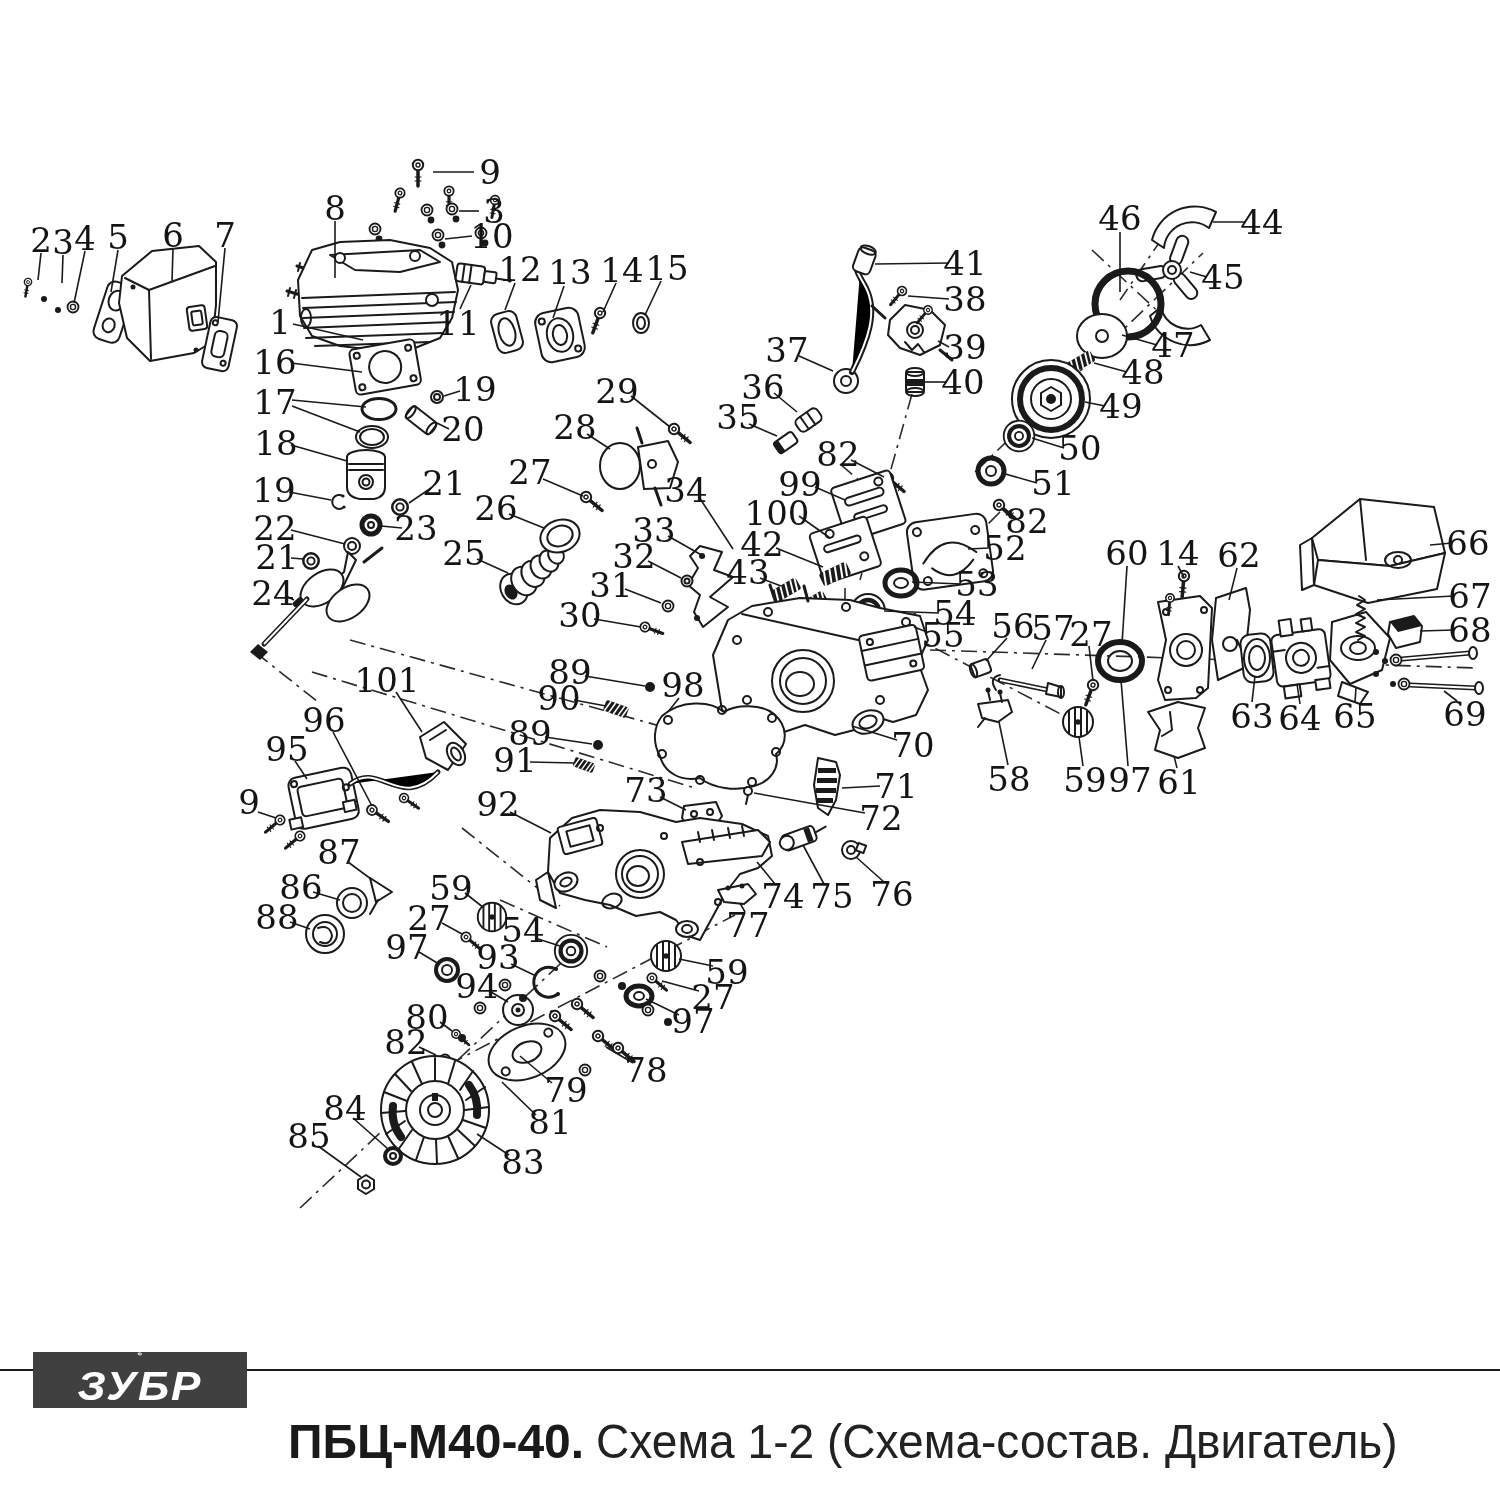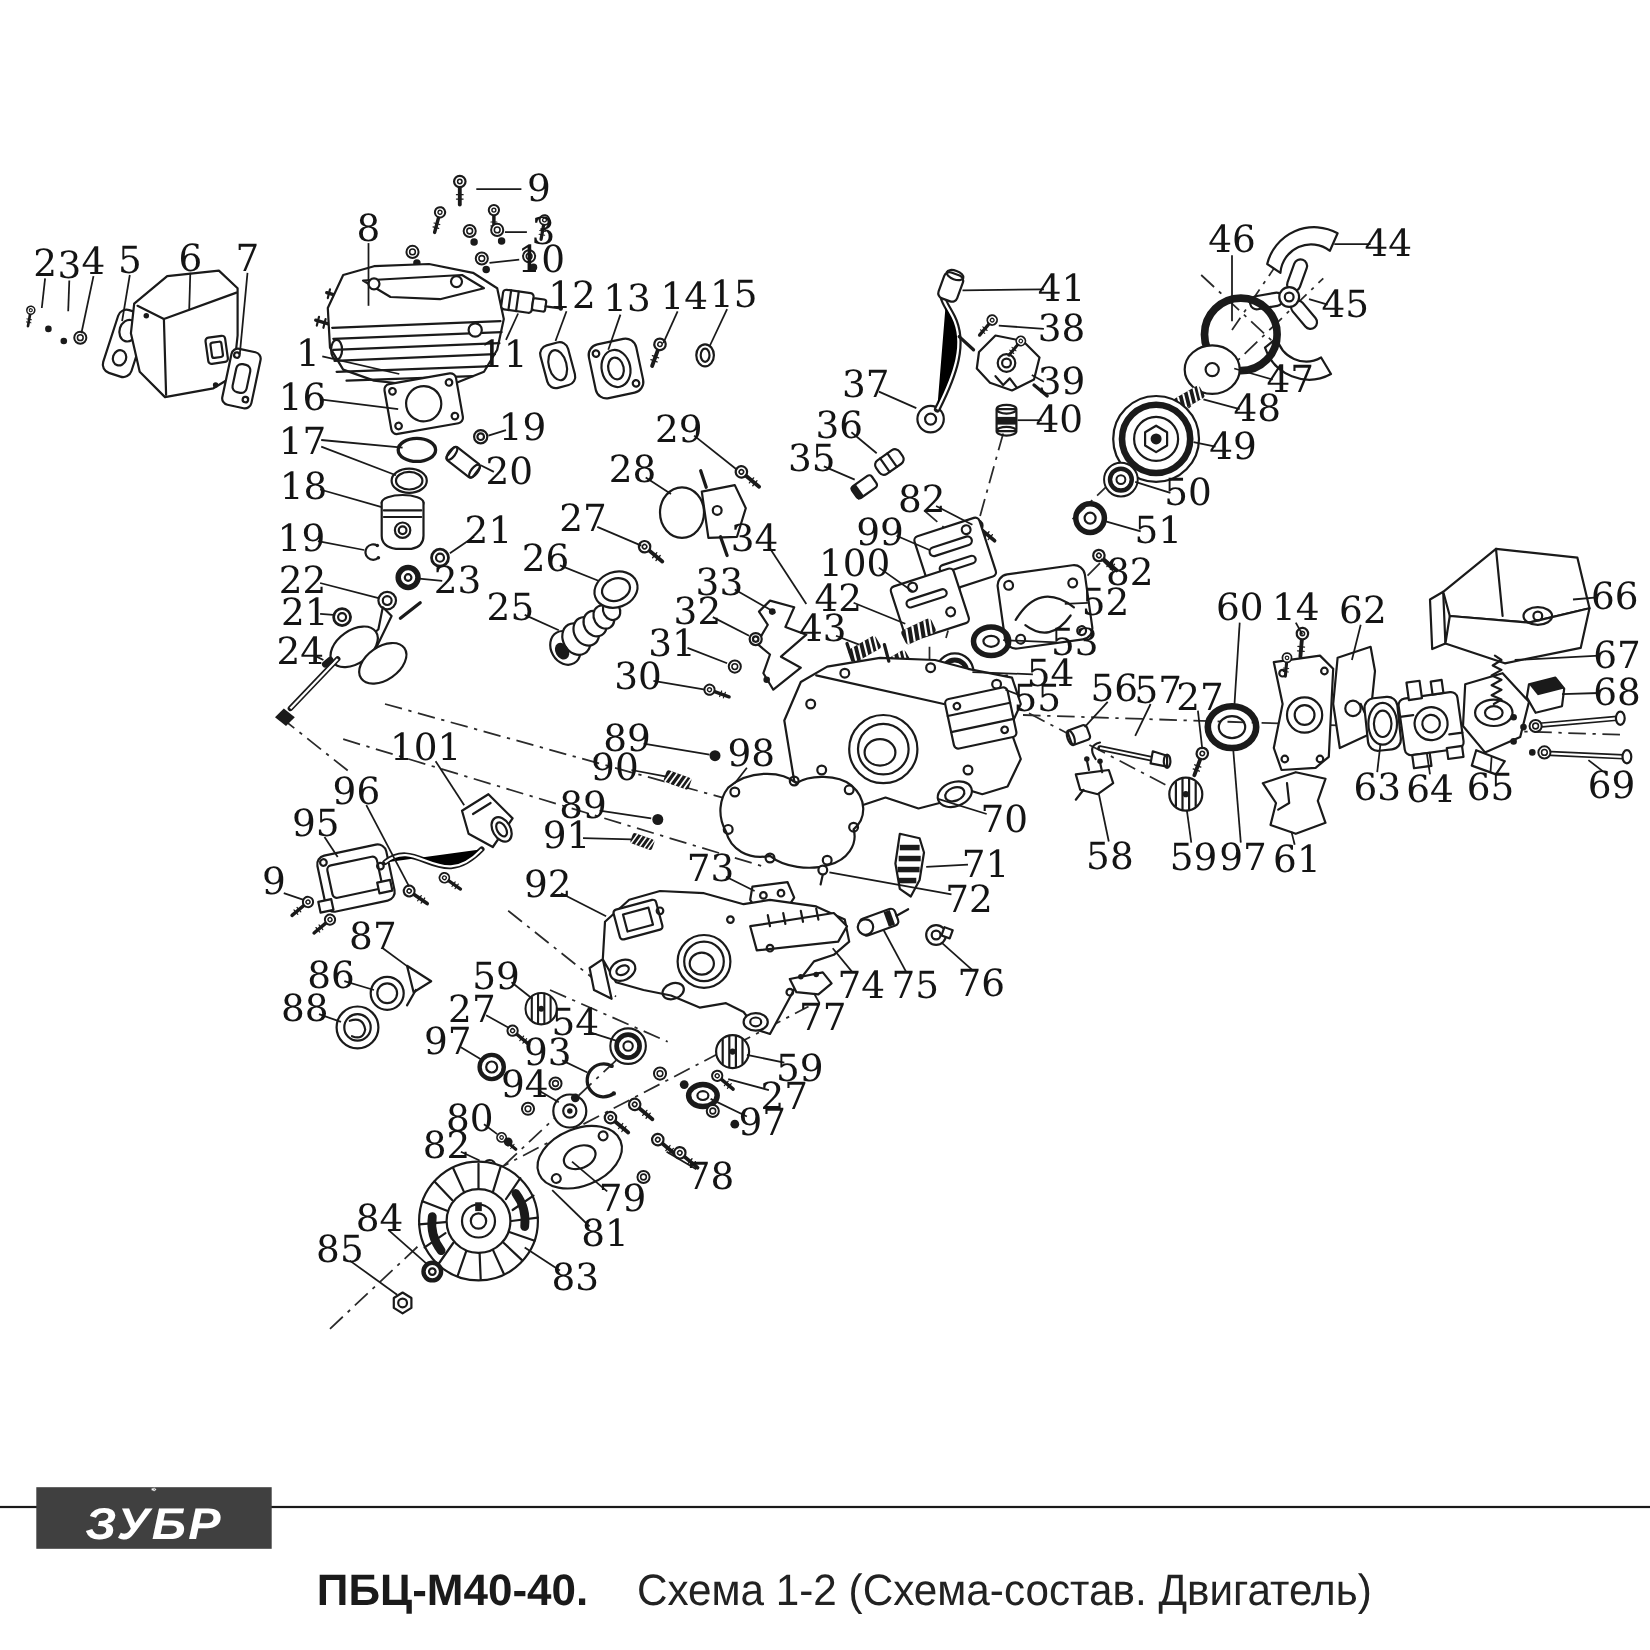--- a/index.html
+++ b/index.html
@@ -14,22 +14,22 @@
   .hatch{stroke:#fff;stroke-width:2;}
   .dash{fill:none;stroke:#2a2a2a;stroke-width:1.6;stroke-dasharray:16 6 3 6;}
   #leader-layer line{stroke:#1a1a1a;stroke-width:1.6;}
   #label-layer text{font-family:"DejaVu Serif","Liberation Serif",serif;font-size:34px;
       fill:#141414;text-anchor:middle;dominant-baseline:central;}
   .hr{position:absolute;left:0;top:1369px;width:1500px;height:2px;background:#1a1a1a;}
   .logo{position:absolute;left:33px;top:1352px;width:214px;height:56px;background:#404040;
         display:flex;align-items:center;justify-content:center;gap:8px;flex-direction:column;}
   .logo .brand{color:#fff;font-weight:bold;font-style:italic;font-size:44px;letter-spacing:2px;
         font-family:"Liberation Sans",sans-serif;line-height:1;transform:scaleY(.92);}
-  .title{position:absolute;left:288px;top:1413px;height:56px;display:flex;align-items:flex-end;
-         font-size:40px;color:#1a1a1a;white-space:pre;gap:32px;}
+  .title{position:absolute;left:288px;top:1413px;height:56px;display:flex;align-items:center;
+         font-size:48px;color:#1a1a1a;white-space:pre;}
   .title .model{font-weight:bold;}
   .title .sub{font-weight:normal;color:#222;margin-left:12px;transform:scaleX(.96);transform-origin:left;}
 </style>
 </head>
 <body>
 
 <div id="page">
 
 <svg id="diagram" width="1500" height="1369" viewBox="0 0 1500 1369">
   <defs>

